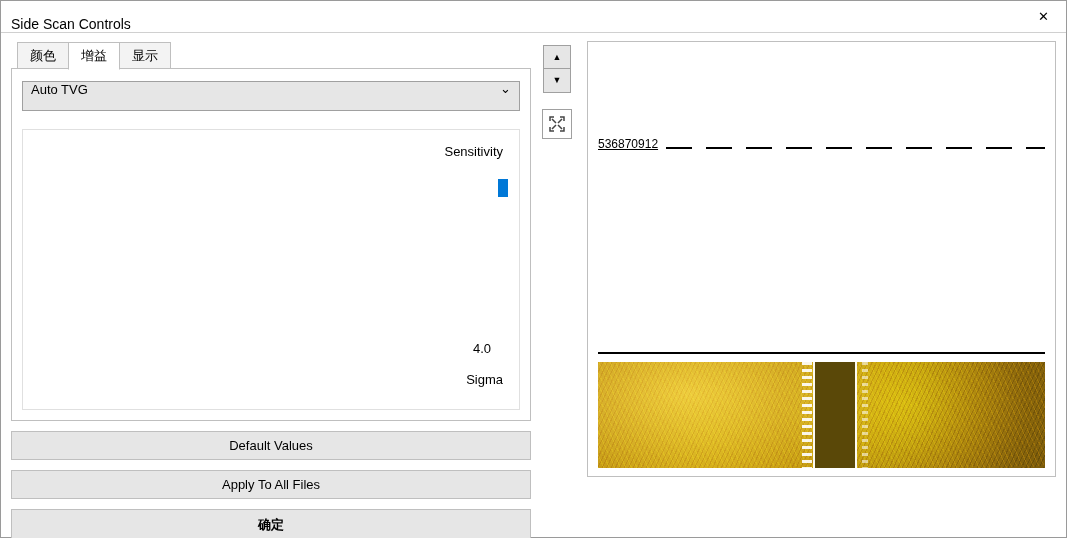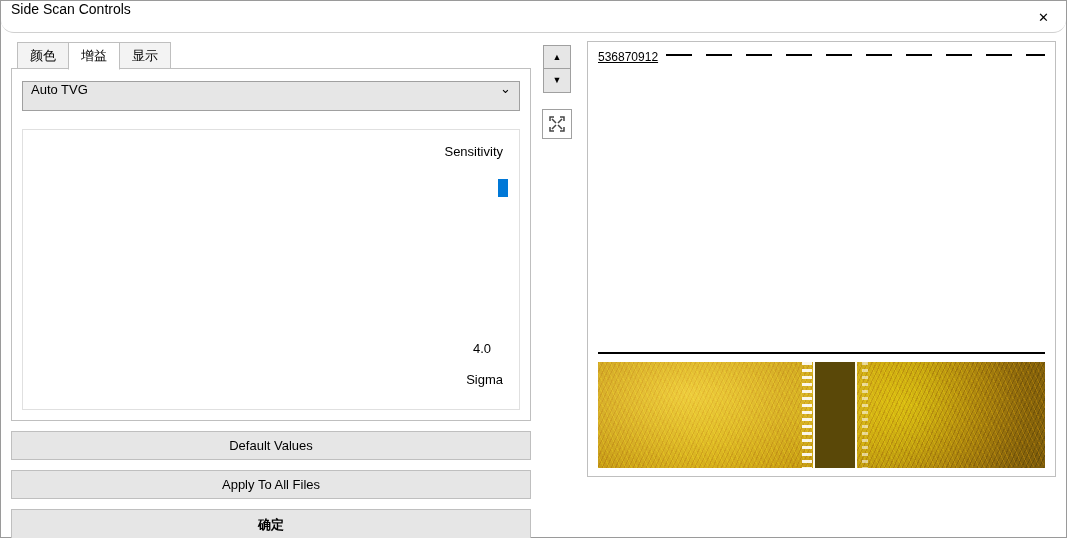--- a/index.html
+++ b/index.html
@@ -4,23 +4,22 @@
 <style>
   * { box-sizing: border-box; font-family: "Segoe UI", Tahoma, sans-serif; font-size: 13px; }
   body { margin: 0; background: #3a3018; width: 1067px; height: 538px; overflow: hidden; }
   .backdrop { position: absolute; top: 0; left: 0; width: 1067px; height: 538px; background: linear-gradient(45deg,#3a2f0e,#6b5618,#3a2f0e); }
   .backdrop::before { content:""; position:absolute; inset:0; background: repeating-linear-gradient(135deg, rgba(0,0,0,0.15) 0 2px, transparent 2px 5px); }
   .window {
     position: absolute; top: 0; left: 0; width: 1067px; height: 538px;
     background: #ffffff; border: 1px solid #9a9a9a;
   }
   .titlebar {
-    height: 32px; display: flex; align-items: flex-start; padding: 0 0 0 10px;
+    height: 32px; display: flex; align-items: flex-end; padding: 0 0 0 10px;
     border-bottom: 1px solid #d0d0d0;
-    border-radius: 13px;
   }
   .titlebar-text { flex: 1; color: #000; font-size: 14px; }
   .close-btn {
     width: 45px; height: 32px; display:flex; align-items:center; justify-content:center;
     cursor: pointer;
   }
   .body {
     display: flex; height: calc(100% - 32px); padding: 8px 10px 10px 10px;
   }
   .left-col { width: 520px; display:flex; flex-direction: column; }
@@ -71,21 +70,21 @@
   }
   .updown { display:flex; flex-direction:column; gap:0; }
   .expand-btn {
     width: 30px; height: 30px; border: 1px solid #a0a0a0; background: #fff;
     display:flex; align-items:center; justify-content:center; cursor:pointer;
   }
   .preview {
     border: 1px solid #bfbfbf; height: 436px; display:flex; flex-direction: column;
     padding: 8px 10px;
   }
-  .preview-top { flex: 0 0 45%; display:flex; align-items: flex-start; }
+  .preview-top { flex: 0 0 45%; display:flex; align-items: center; }
   .scale-num { font-size: 12px; font-weight:500; margin-right:8px; text-decoration: underline; }
   .scale-line {
     flex:1; height: 20px; border-bottom: 0; position: relative; top: 4px;
     background: repeating-linear-gradient(to right, #000 0 26px, transparent 26px 40px);
     height: 2px;
   }
   .preview-divider { border-top: 2px solid #000; margin: 8px 0; }
   .sonar {
     flex: 1; position: relative; overflow: hidden;
     background:

